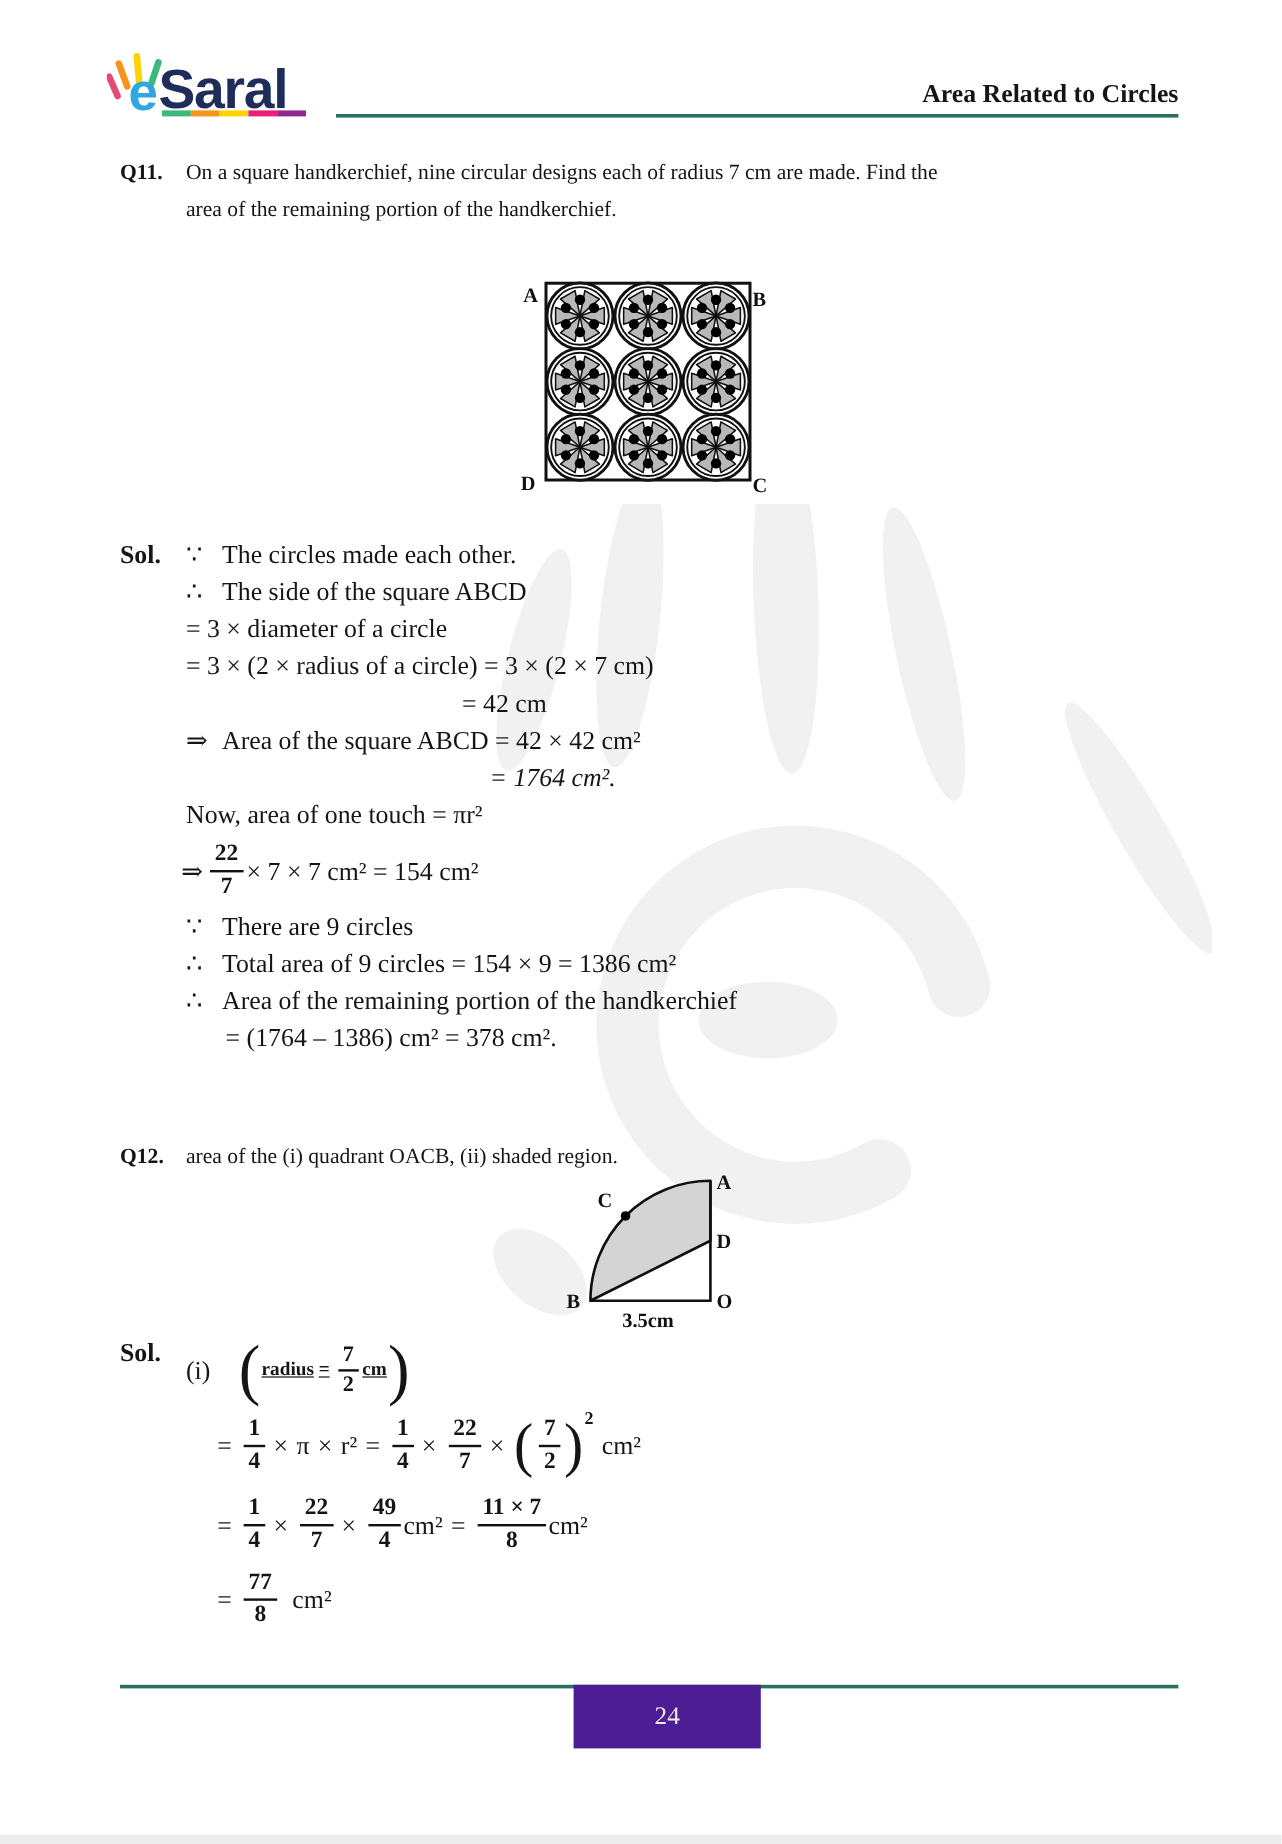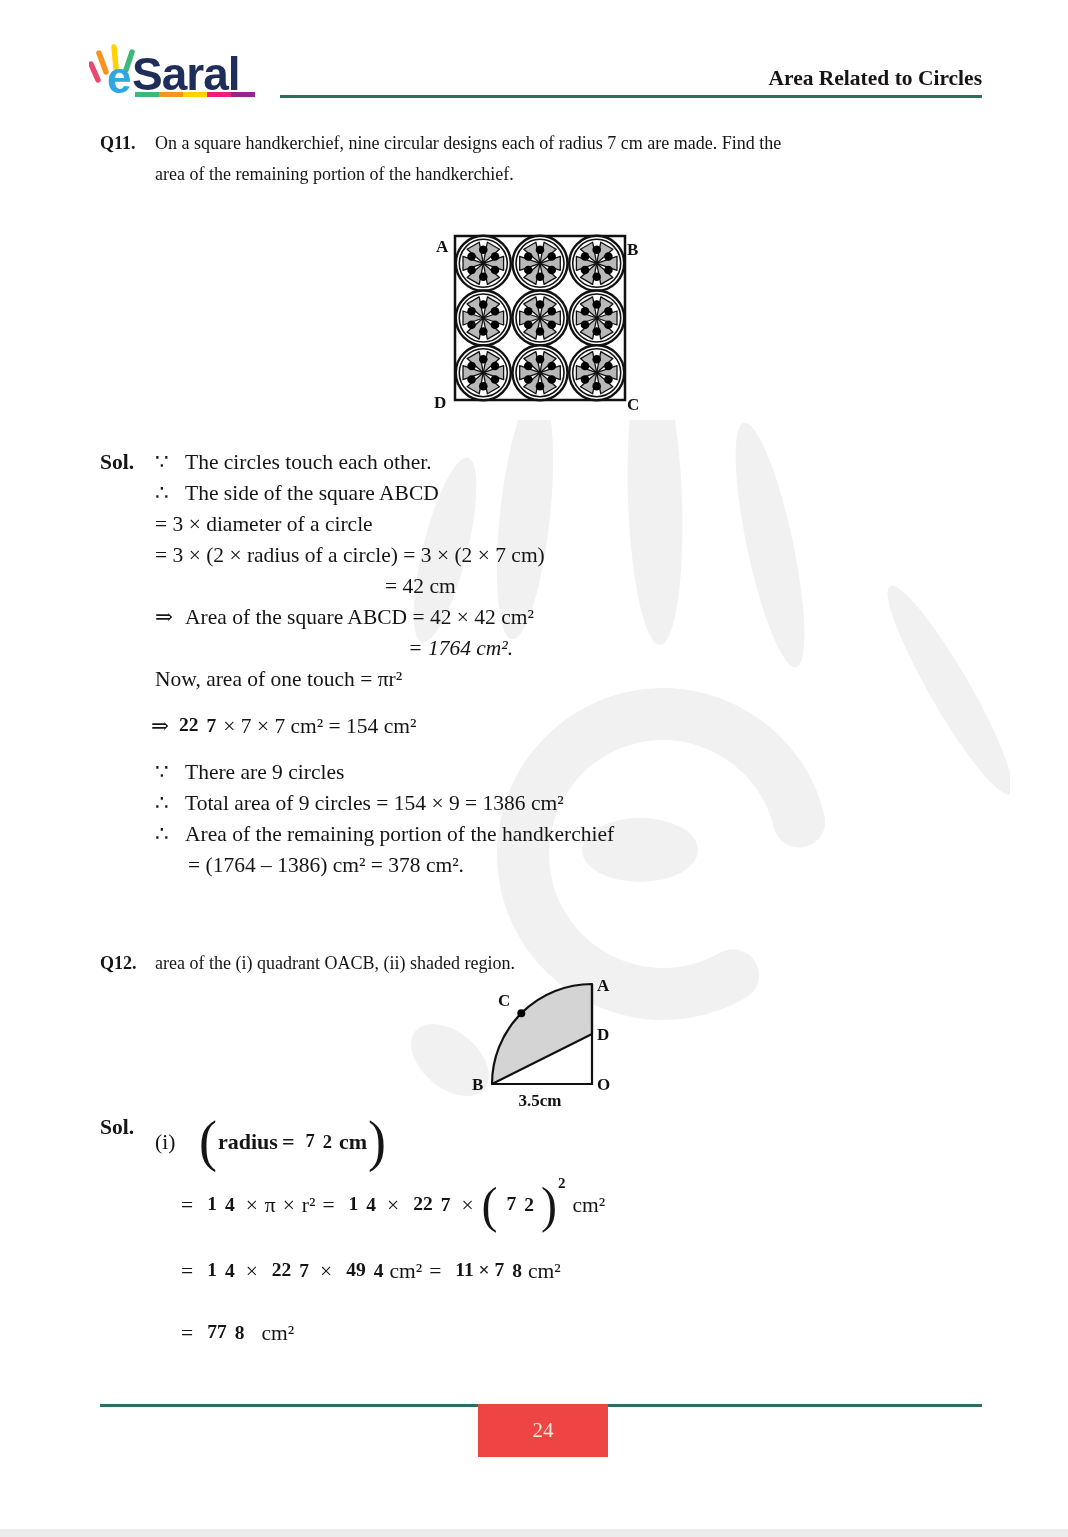--- a/index.html
+++ b/index.html
@@ -32,42 +32,42 @@
   #sol11{top:447px;}
   #sol12{top:1112px;flex-wrap:wrap;}
   .sol-label{font-weight:700;width:55px;flex:none;}
   .sol-body{flex:1;}
   .srow{min-height:31px;}
   .sym{display:inline-block;width:30px;}
   .ind5{margin-left:230px;}
   .ind7{margin-left:253px;font-style:italic;}
   .ind13{margin-left:33px;}
   
-  .frac{display:inline-flex;flex-direction:row;align-items:center;font-weight:700;
+  .frac{display:inline-flex;flex-direction:column;align-items:center;font-weight:700;
         font-size:19.5px;line-height:1.15;vertical-align:middle;margin:0 3px;}
   .fnum{padding:0 4px 1px;}
   .fbar{align-self:stretch;height:2.2px;background:#111;}
   .fden{padding:1px 4px 0;}
   .fracrow{display:flex;align-items:center;height:62px;}
   .fracrow .gap{margin-left:6px;}
   
   .bigp{font-size:54px;font-weight:400;line-height:0.95;margin:0 1px;transform:scaleY(1.05);}
   .psup{font-weight:700;font-size:15px;align-self:flex-start;line-height:1;margin:4px 2px 0 -1px;}
-  .ptext{font-weight:700;font-size:22px;}
+  .ptext{font-weight:700;font-size:16px;text-decoration:underline;}
   .pgroup{display:inline-flex;align-items:center;margin-left:12px;}
   .pgroup .frac{font-size:18.5px;}
   
   .eqrow{display:flex;align-items:center;height:66px;margin-left:26px;}
   .eqrow > span{margin-right:7px;}
   .eqrow .tight{margin-right:2px;}
   .item-i{width:31px;flex:none;}
   .solrow1{display:flex;align-items:center;height:60px;flex:1;}
   
   .footer-rule{position:absolute;left:100px;right:86px;top:1404px;height:3px;background:#2a6f5f;z-index:2;}
-  .footer-box{position:absolute;left:478px;top:1404px;width:130px;height:53px;background:#ef4444;
+  .footer-box{position:absolute;left:478px;top:1404px;width:156px;height:53px;background:#4c1d95;
               display:flex;align-items:center;justify-content:center;z-index:3;}
   .footer-page{color:#f2ead8;font-size:21px;}
   .bottom-strip{position:absolute;left:0;right:0;top:1529px;height:8px;background:#ececec;z-index:1;}
 </style>
 </head>
 <body>
 
 <div class="page">
 
   <svg class="watermark" width="620" height="700" viewBox="0 0 620 700">
@@ -148,21 +148,21 @@
       <use href="#wheel" x="166.7" y="150.7"></use>
     <text class="figlab" x="6" y="30">A</text>
     <text class="figlab" x="197" y="33">B</text>
     <text class="figlab" x="4" y="186">D</text>
     <text class="figlab" x="197" y="188">C</text>
   </svg>
 
   <div class="sol" id="sol11">
     <span class="sol-label">Sol.</span>
     <div class="sol-body">
-      <div class="srow"><span class="sym">∵</span><span>The circles touch each other.</span></div>
+      <div class="srow"><span class="sym">∵</span><span>The circles made each other.</span></div>
       <div class="srow"><span class="sym">∴</span><span>The side of the square ABCD</span></div>
       <div class="srow">= 3 × diameter of a circle</div>
       <div class="srow">= 3 × (2 × radius of a circle) = 3 × (2 × 7 cm)</div>
       <div class="srow ind5">= 42 cm</div>
       <div class="srow"><span class="sym">⇒</span><span>Area of the square ABCD = 42 × 42 cm²</span></div>
       <div class="srow ind7">= 1764 cm².</div>
       <div class="srow">Now, area of one touch = πr²</div>
       <div class="fracrow" style="margin-left:-4px;">
         <span>⇒</span>
         <span class="frac gap">

